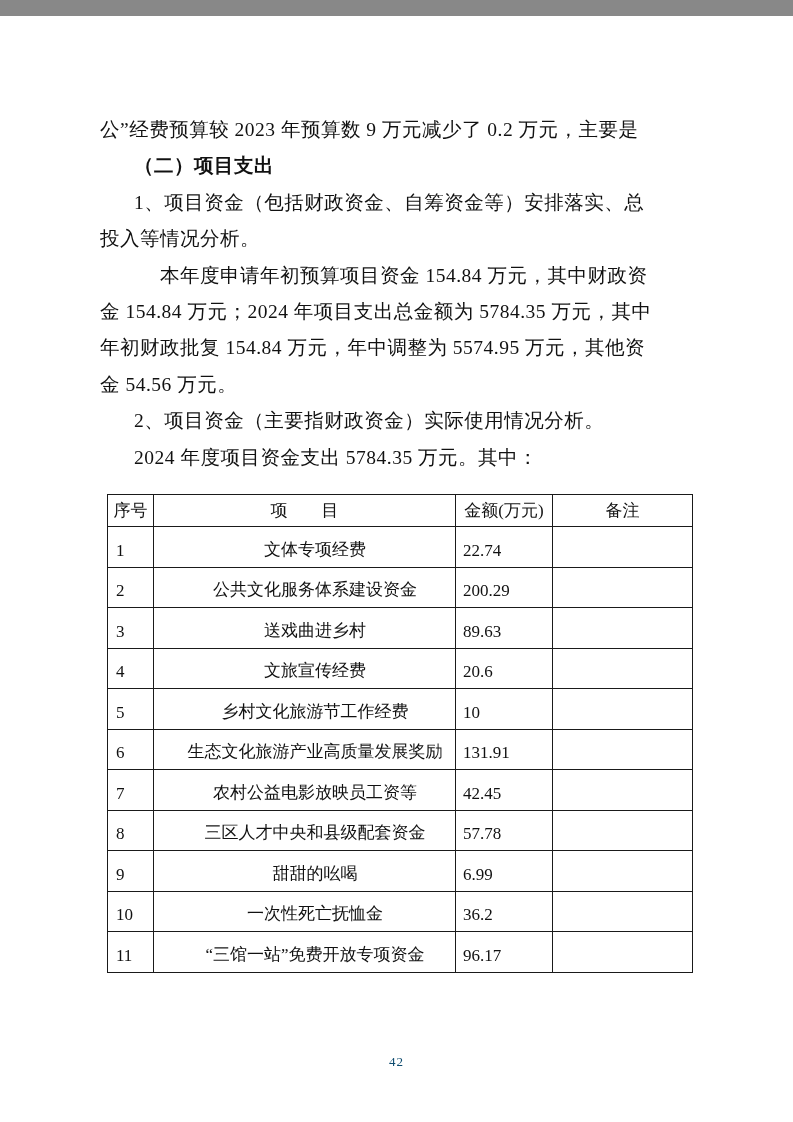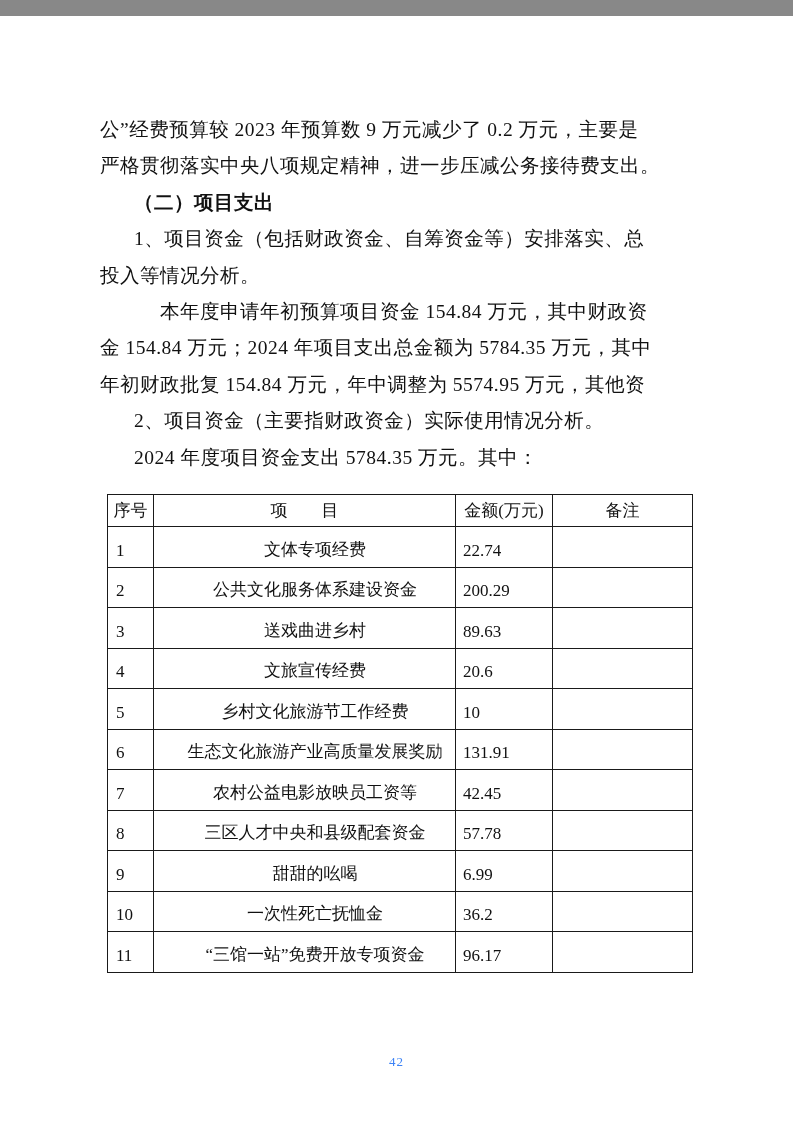--- a/index.html
+++ b/index.html
@@ -72,37 +72,37 @@
   .doc-table td.cell-amount { padding-left: 7px; }
 
   .page-num {
     position: absolute;
     top: 1038px;
     left: 0;
     width: 100%;
     text-align: center;
     font-size: 13px;
     letter-spacing: 1px;
-    color: #3b82f6;
+    color: #0c4a6e;
   }
 </style>
 </head>
 <body>
 
 <div class="page">
 
   <div class="text-block">
     <div class="t-line ind0">公”经费预算较 2023 年预算数 9 万元减少了 0.2 万元，主要是</div>
-    <div class="t-line ind0">严格贯彻落实中央八项规定精神，进一步压减公务接待费支出。</div>
     <div class="t-line ind1 bold">（二）项目支出</div>
     <div class="t-line ind1">1、项目资金（包括财政资金、自筹资金等）安排落实、总</div>
     <div class="t-line ind0">投入等情况分析。</div>
     <div class="t-line ind2">本年度申请年初预算项目资金 154.84 万元，其中财政资</div>
     <div class="t-line ind0">金 154.84 万元；2024 年项目支出总金额为 5784.35 万元，其中</div>
     <div class="t-line ind0">年初财政批复 154.84 万元，年中调整为 5574.95 万元，其他资</div>
+    <div class="t-line ind0">金 54.56 万元。</div>
     <div class="t-line ind1">2、项目资金（主要指财政资金）实际使用情况分析。</div>
     <div class="t-line ind1">2024 年度项目资金支出 5784.35 万元。其中：</div>
   </div>
 
   <table class="doc-table">
     <colgroup>
       <col class="c-index">
         <col class="c-item">
         <col class="c-amount">
         <col class="c-note">

